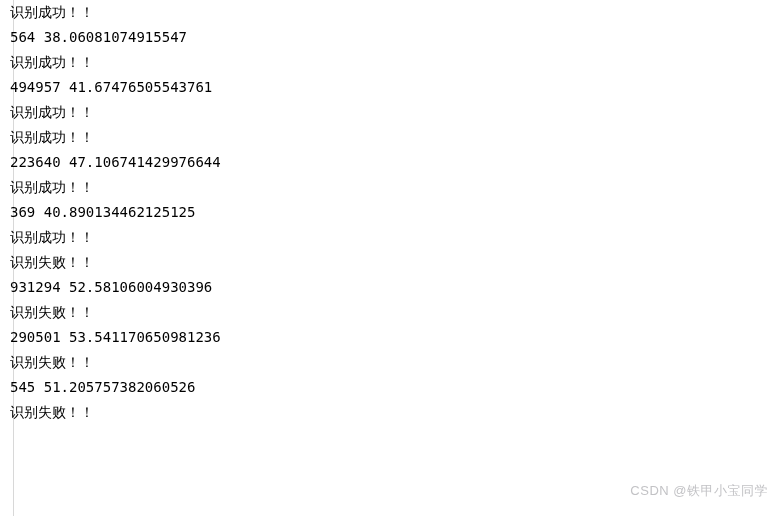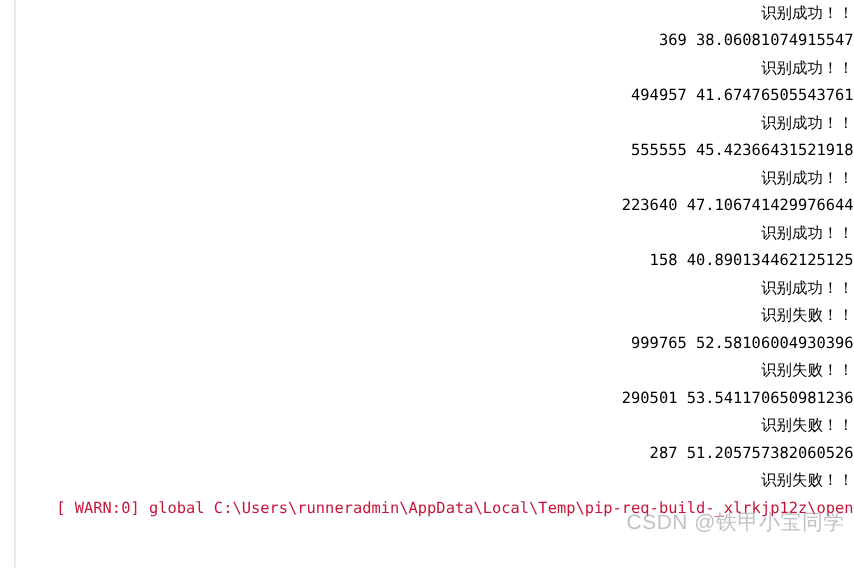--- a/index.html
+++ b/index.html
@@ -11,72 +11,69 @@
       width: 776px;
       height: 516px;
       background: #ffffff;
       font-family: "Microsoft YaHei", "SimSun", Consolas, monospace;
       font-size: 14px;
       color: #000000;
       overflow: hidden;
       position: relative;
     }
     .console-output {
-      padding: 0 0 0 22px;
+      padding: 0 0 0 10px;
       line-height: 25px;
       position: relative;
-      text-align: right;
     }
     .line {
       white-space: nowrap;
       font-family: Consolas, "Microsoft YaHei", monospace;
       font-size: 14px;
     }
     .warn-line {
       color: #c8153a;
     }
     .border-left {
       position: absolute;
       left: 13px;
       top: 0;
       width: 1px;
       height: 516px;
       background: #d8d8d8;
     }
     .watermark {
       position: absolute;
       right: 8px;
-      bottom: 28px;
-      font-size: 19px;
+      bottom: 16px;
+      font-size: 13px;
       color: rgba(170, 170, 175, 0.72);
       font-family: "Microsoft YaHei", sans-serif;
       letter-spacing: 0.5px;
       pointer-events: none;
     }
   </style>
 </head>
 <body>
 
 <div class="border-left"></div>
 
 <div class="console-output">
   <div class="line">识别成功！！</div>
-  <div class="line">369 38.06081074915547</div>
+  <div class="line">564 38.06081074915547</div>
   <div class="line">识别成功！！</div>
   <div class="line">494957 41.67476505543761</div>
   <div class="line">识别成功！！</div>
-  <div class="line">555555 45.42366431521918</div>
   <div class="line">识别成功！！</div>
   <div class="line">223640 47.106741429976644</div>
   <div class="line">识别成功！！</div>
-  <div class="line">158 40.890134462125125</div>
+  <div class="line">369 40.890134462125125</div>
   <div class="line">识别成功！！</div>
   <div class="line">识别失败！！</div>
-  <div class="line">999765 52.58106004930396</div>
+  <div class="line">931294 52.58106004930396</div>
   <div class="line">识别失败！！</div>
   <div class="line">290501 53.541170650981236</div>
   <div class="line">识别失败！！</div>
-  <div class="line">287 51.205757382060526</div>
+  <div class="line">545 51.205757382060526</div>
   <div class="line">识别失败！！</div>
-  <div class="line warn-line">[ WARN:0] global C:\Users\runneradmin\AppData\Local\Temp\pip-req-build-_xlrkjp12z\open</div>
 </div>
 
 <div class="watermark">CSDN @铁甲小宝同学</div>
 
 </body></html>

